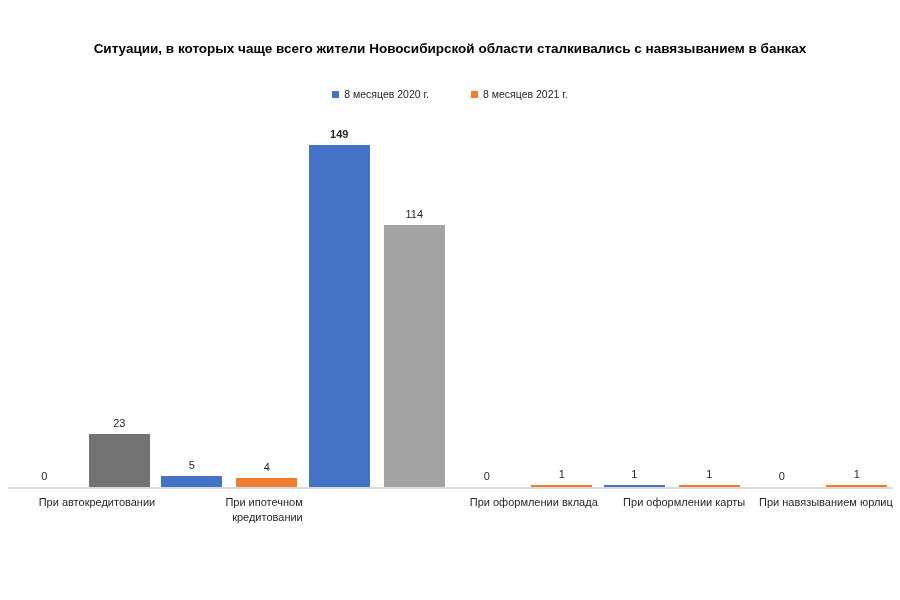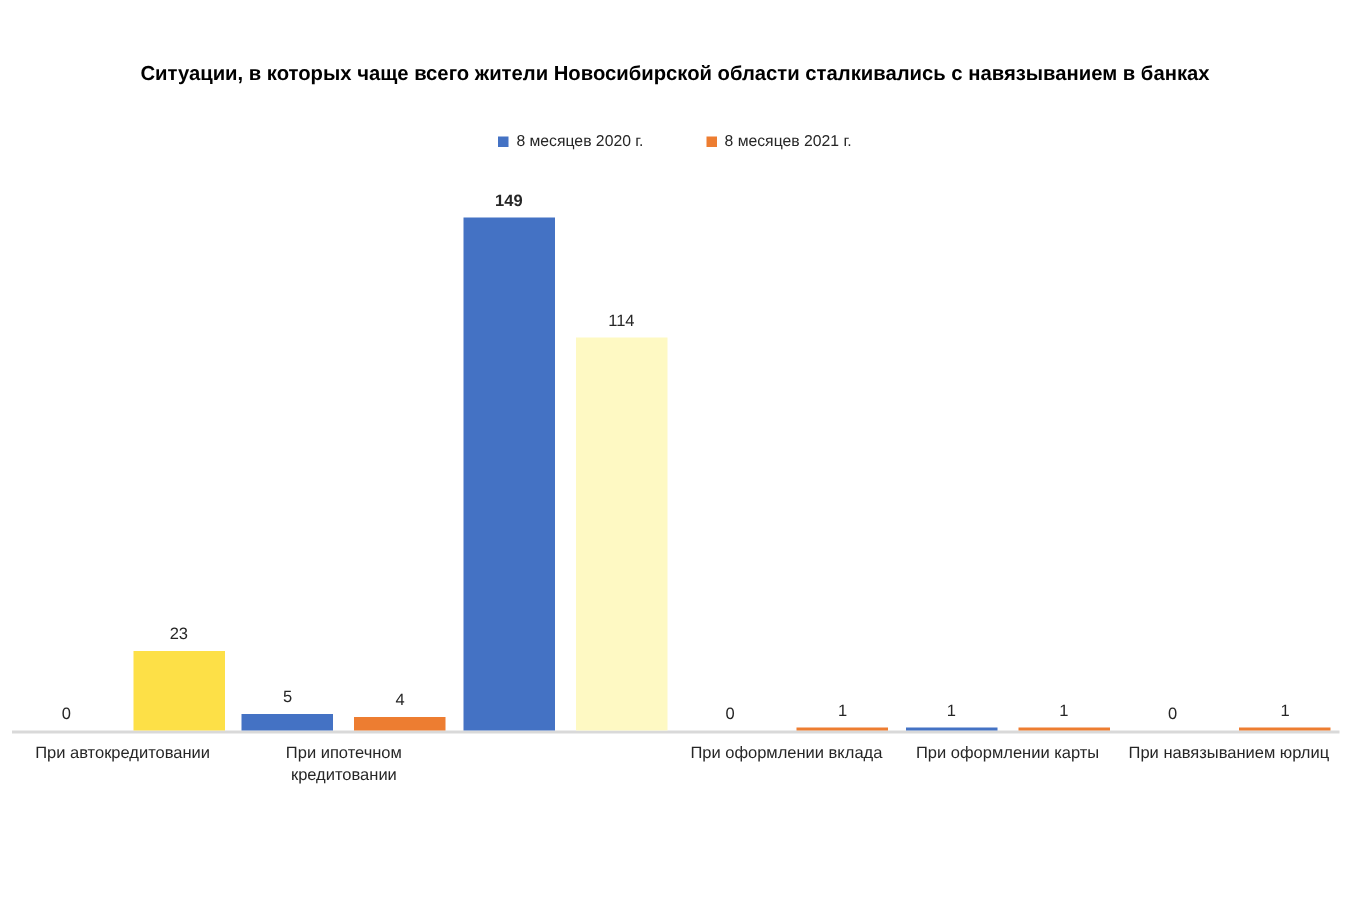--- a/index.html
+++ b/index.html
@@ -91,21 +91,21 @@
     top: -17px;
     left: 50%;
     transform: translateX(-50%);
     font-size: 11px;
     color: #262626;
     white-space: nowrap;
   }
   .cat-label {
     margin-top: 8px;
     width: 147px;
-    text-align: center;
+    text-align: right;
     font-size: 11px;
     line-height: 1.4;
     color: #262626;
   }
 </style>
 </head>
 <body>
 
 <div class="canvas">
   <div class="title">
@@ -122,21 +122,21 @@
       </span>
     </div>
   <div class="plot">
     <div class="axis-line"></div>
     <div class="groups" id="groups">
         <div class="group">
           <div class="bars">
             <div class="bar" style="height: 0px; background: rgb(68, 114, 196);">
               <div class="value-label">0</div>
             </div>
-            <div class="bar" style="height: 52.8px; background: #fde047;">
+            <div class="bar" style="height: 52.8px; background: #737373;">
               <div class="value-label">23</div>
             </div>
           </div>
           <div class="cat-label">При автокредитовании</div>
         </div>
         <div class="group">
           <div class="bars">
             <div class="bar" style="height: 11.5px; background: rgb(68, 114, 196);">
               <div class="value-label">5</div>
             </div>
@@ -144,21 +144,21 @@
               <div class="value-label">4</div>
             </div>
           </div>
           <div class="cat-label">При ипотечном кредитовании</div>
         </div>
         <div class="group">
           <div class="bars">
             <div class="bar" style="height: 342px; background: rgb(68, 114, 196); font-weight: bold;">
               <div class="value-label">149</div>
             </div>
-            <div class="bar" style="height: 261.7px; background: #fef9c3;">
+            <div class="bar" style="height: 261.7px; background: #a3a3a3;">
               <div class="value-label">114</div>
             </div>
           </div>
         </div>
         <div class="group">
           <div class="bars">
             <div class="bar" style="height: 0px; background: rgb(68, 114, 196);">
               <div class="value-label">0</div>
             </div>
             <div class="bar" style="height: 2.3px; background: rgb(237, 125, 49);">

